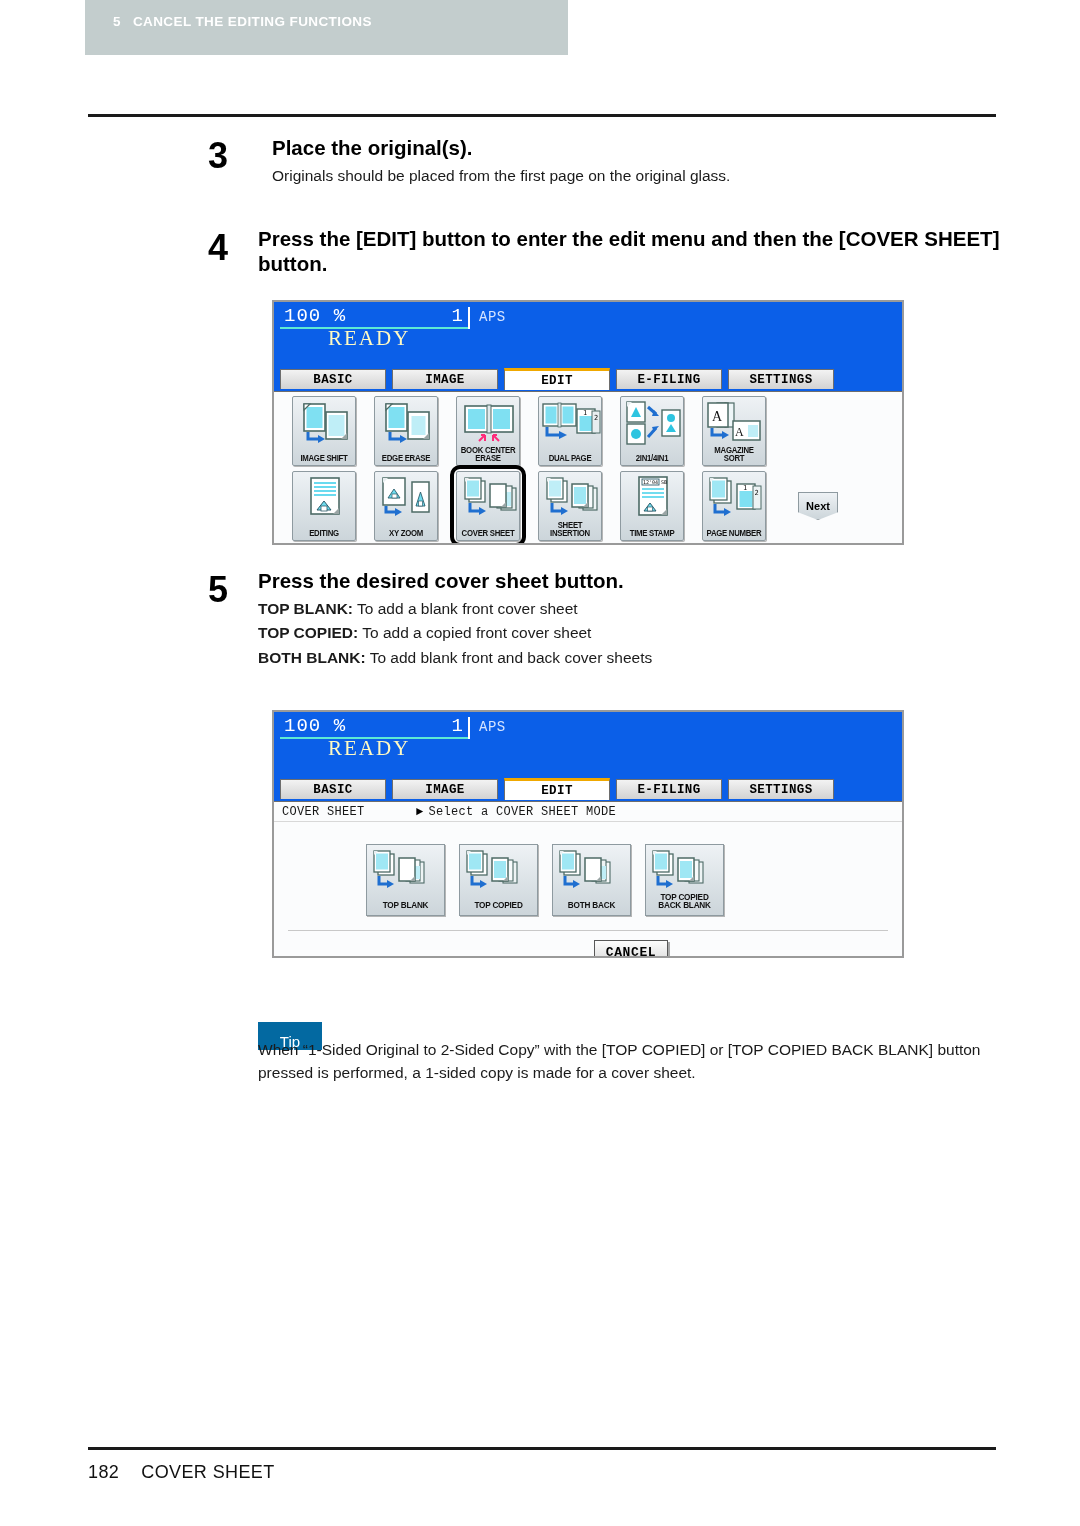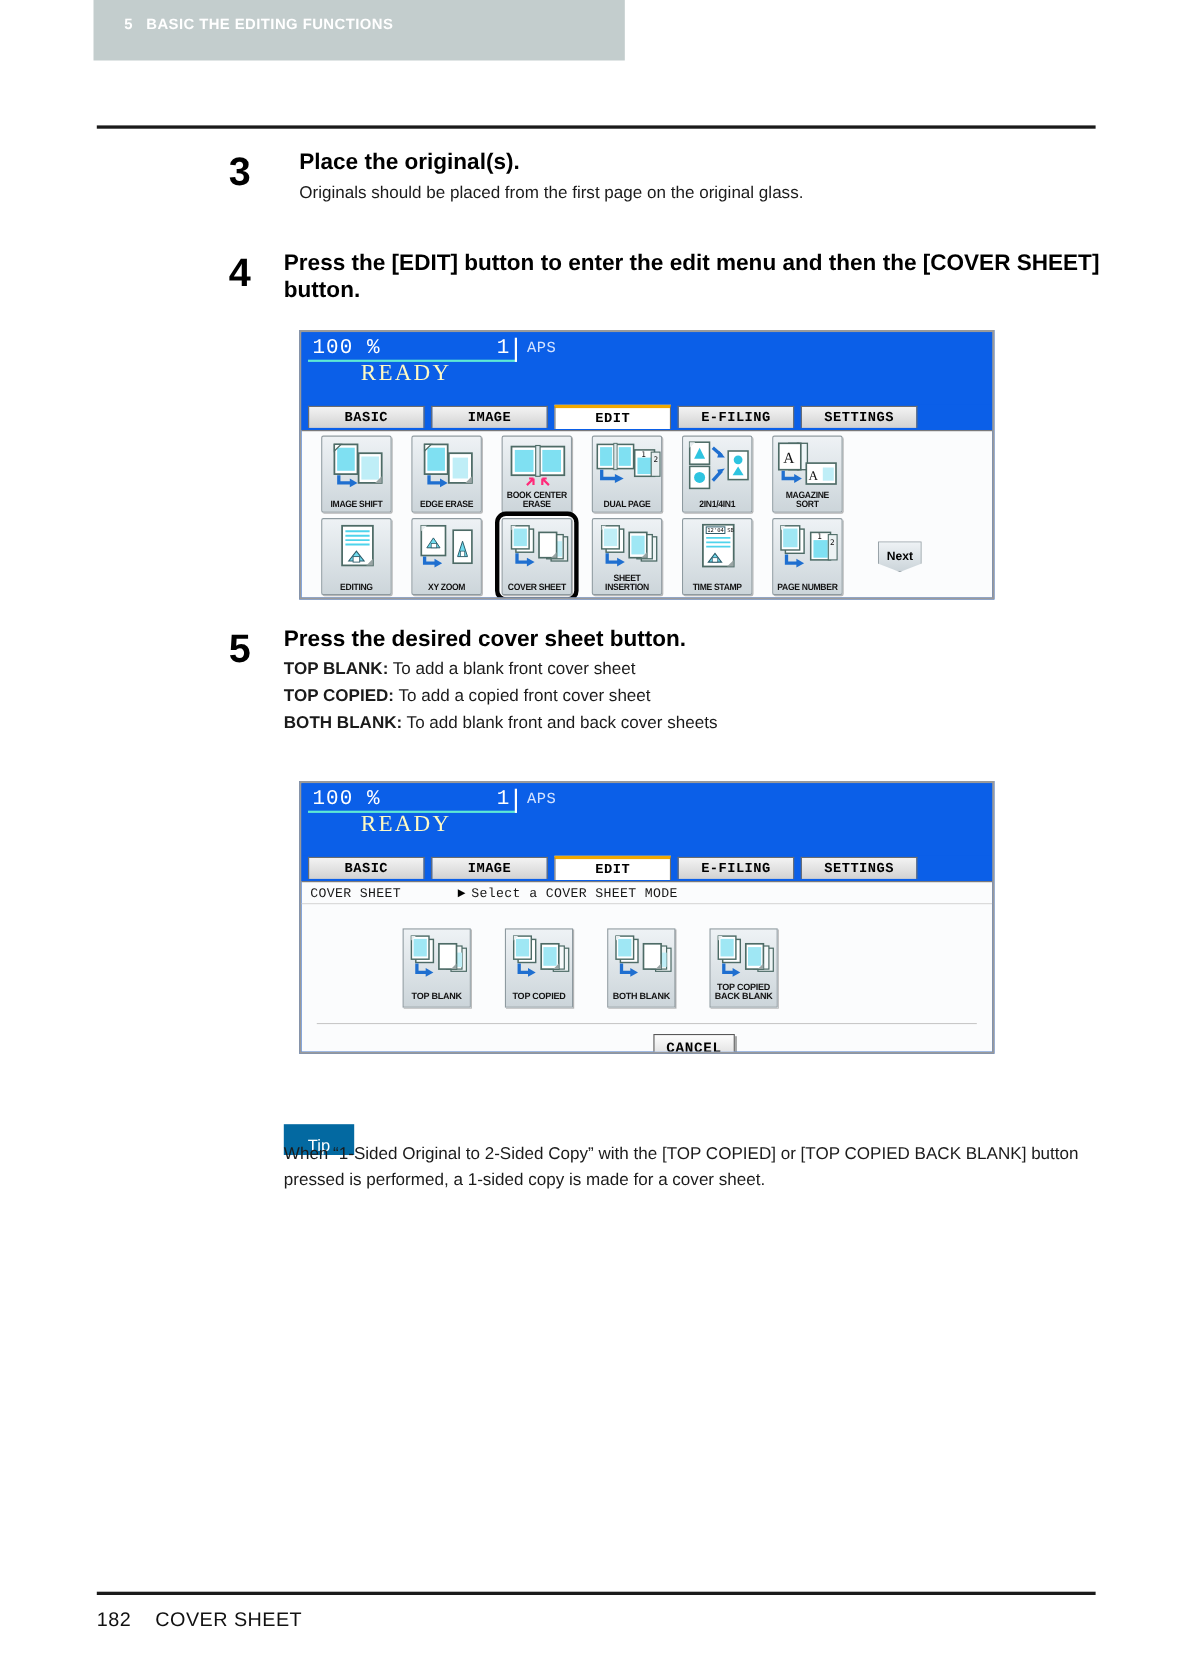--- a/index.html
+++ b/index.html
@@ -210,21 +210,21 @@
     font-weight: bold;
     font-size: 11px;
     color: #000;
     box-shadow: 1px 1px 0 rgba(0,0,0,0.3);
     clip-path: polygon(0 0, 100% 0, 100% 72%, 50% 100%, 0 72%);
   }
 
   
   .mode-btn {
     position: absolute;
-    width: 62px; height: 72px;
+    width: 79px; height: 72px;
     background: linear-gradient(#eef2f5, #ccd5da);
     border: 1px solid #8e9aa0;
     box-shadow: 1px 1px 0 rgba(0,0,0,0.28);
   }
   .mode-btn .art { position: absolute; top: 4px; left: 0; right: 0; height: 46px; }
   .mode-btn .cap {
     position: absolute; bottom: 4px; left: 0; right: 0;
     font-family: "Liberation Sans Narrow", "Liberation Sans", sans-serif;
     font-size: 8.2px;
     font-weight: bold;
@@ -279,21 +279,21 @@
     color: #111;
     letter-spacing: 0.4px;
   }
   .footer .pg { margin-right: 22px; }
 </style>
 </head>
 <body>
 
 <div class="chapter-bar">
   <div class="chapter-bar-inner">
-    <span class="chapter-num">5</span><span>BASIC THE EDITING FUNCTIONS</span>
+    <span class="chapter-num">5</span><span>CANCEL THE EDITING FUNCTIONS</span>
   </div>
 </div>
 <div class="rule-top"></div>
 
 <div class="step" style="left:208px; top:135px; width:800px;">
   <div class="step-num" style="left:0; top:3px;">3</div>
   <div style="margin-left:64px;">
     <div class="step-title">Place the original(s).</div>
     <div class="step-body">Originals should be placed from the first page on the original glass.</div>
   </div>
@@ -639,21 +639,21 @@
             <path d="M7 2 L11 2 L7 6 Z" fill="#e8eef0"></path>
             <rect x="43" y="13" width="14" height="21" fill="#f7fafb" stroke="#4d6b66" stroke-width="1.1"></rect>
             <rect x="39" y="11" width="14" height="21" fill="#eef4f5" stroke="#4d6b66" stroke-width="1.1"></rect>
             <rect x="45" y="17" width="8" height="13" fill="#bfeef7"></rect>
             <rect x="32" y="9" width="16" height="23" fill="#fff" stroke="#4d6b66" stroke-width="1.5"></rect>
             <path d="M48 32 L43 32 L48 27 Z" fill="#9aa5a5"></path>
             <path d="M12 27 L12 35 L22 35" stroke="#1f6fd0" stroke-width="3" fill="none"></path>
             <path d="M20 31 L27 35 L20 39 Z" fill="#1f6fd0"></path>
           </svg>
         </div>
-        <div class="cap">BOTH BLANK</div>
+        <div class="cap">BOTH BACK</div>
       </div>
 
       <div class="mode-btn" style="left:371px; top:22px;">
         <div class="art">
           <svg viewBox="0 0 62 46" width="62" height="46">
             <rect x="11" y="5" width="16" height="21" fill="#fff" stroke="#4d6b66" stroke-width="1.3"></rect>
             <rect x="7" y="2" width="16" height="21" fill="#fff" stroke="#4d6b66" stroke-width="1.3"></rect>
             <rect x="9" y="4.5" width="12" height="16" fill="#9fe7f4"></rect>
             <path d="M7 2 L11 2 L7 6 Z" fill="#e8eef0"></path>
             <rect x="43" y="13" width="14" height="21" fill="#eef4f5" stroke="#4d6b66" stroke-width="1.1"></rect>

